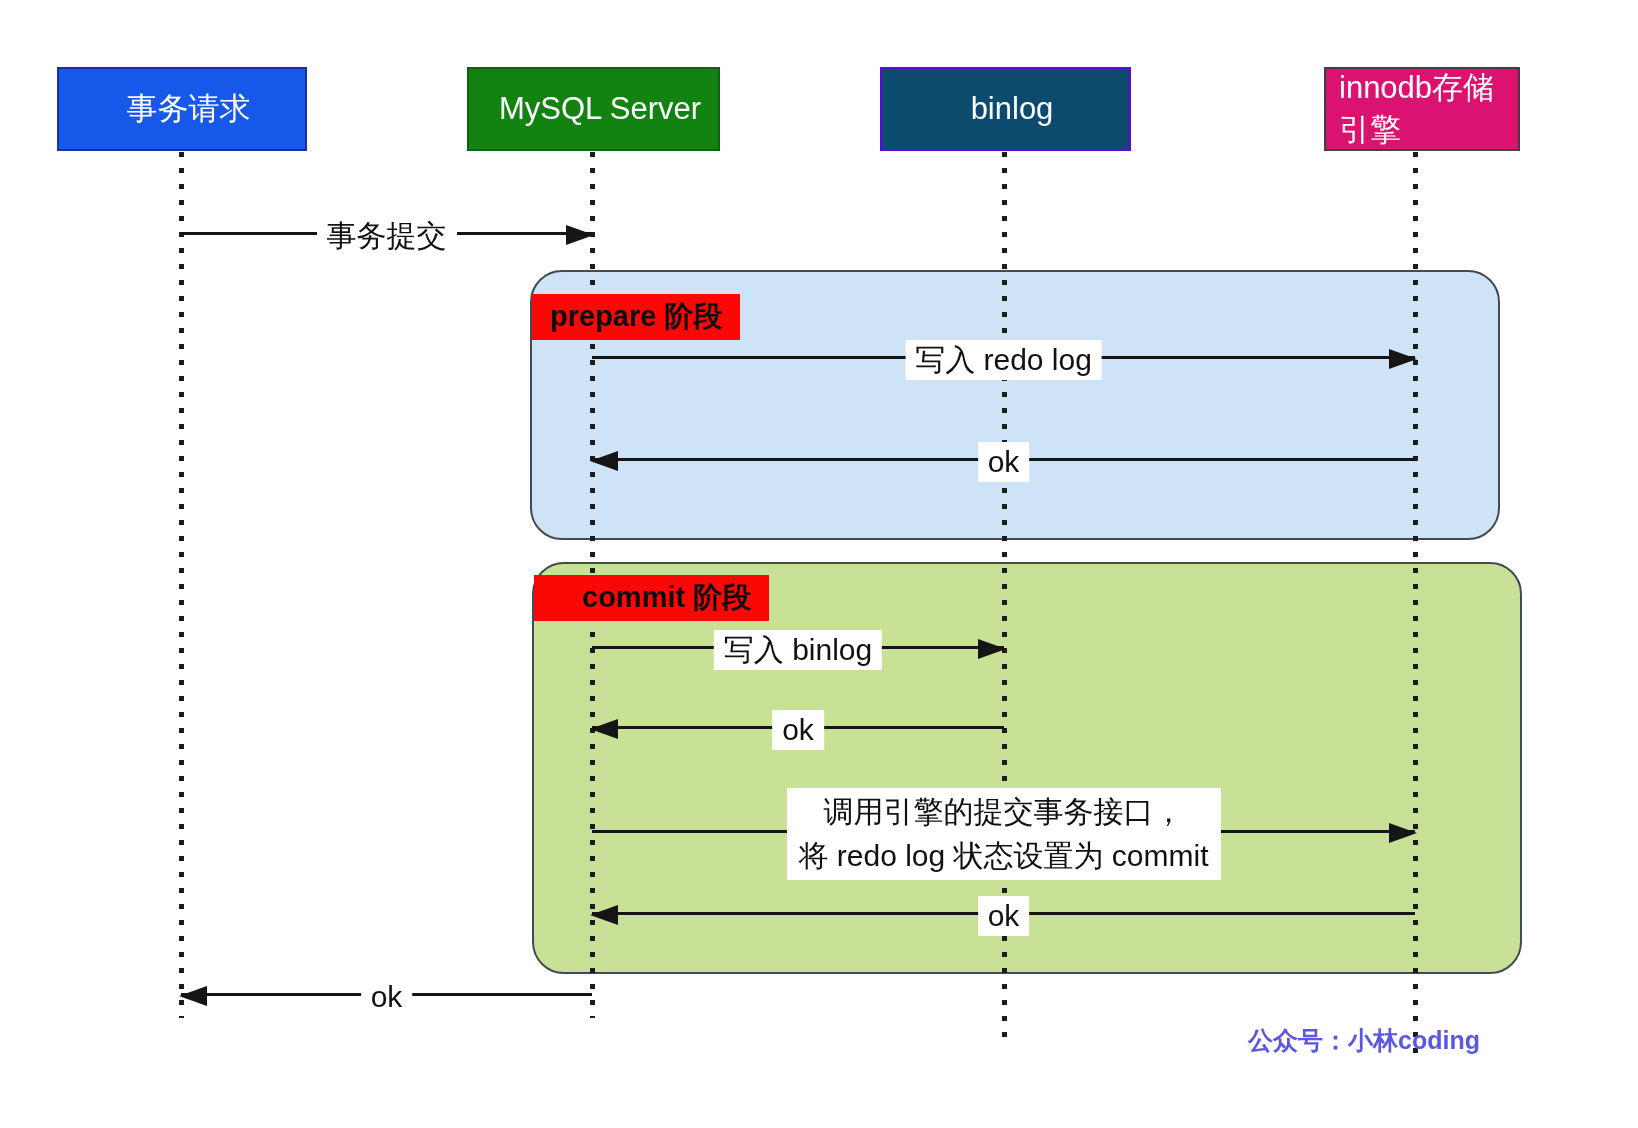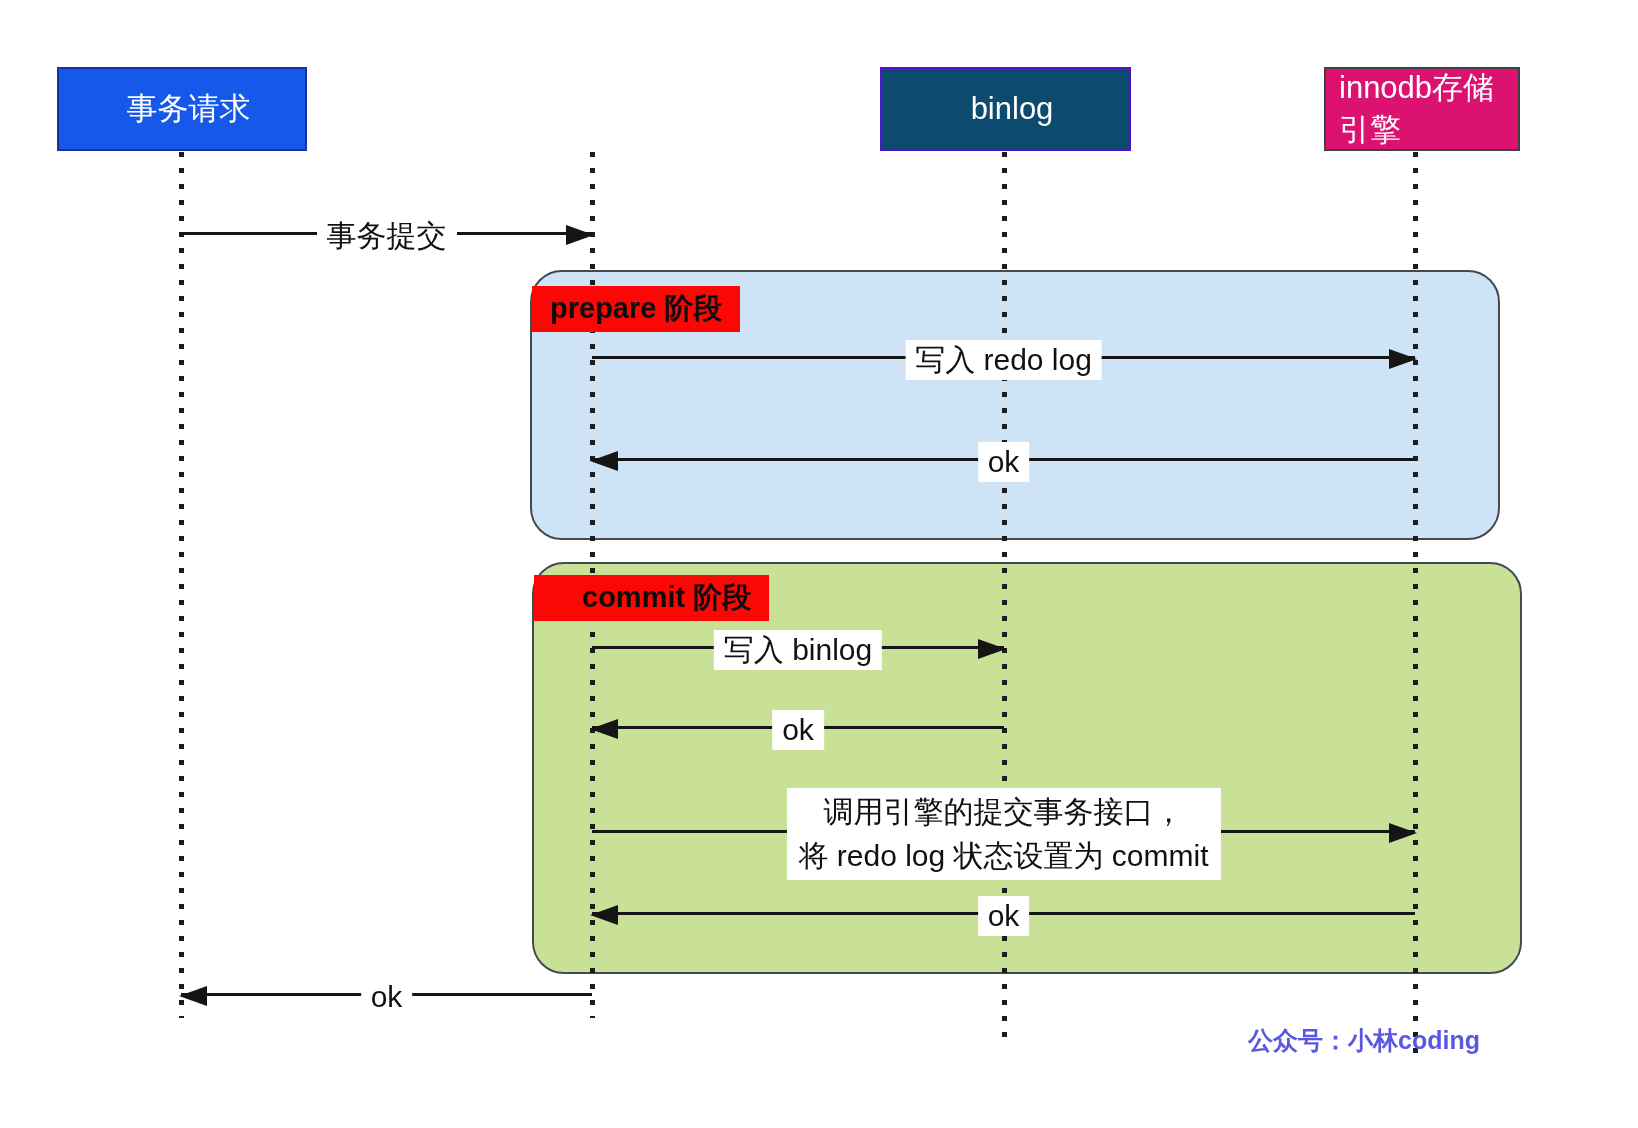--- a/index.html
+++ b/index.html
@@ -71,32 +71,33 @@
     position:absolute;left:1248px;top:1024px;
     font-size:25px;font-weight:bold;white-space:nowrap;
   }
 </style>
 </head>
 <body>
 
 <div class="canvas">
 
   <div class="actor txn" style="background-color: rgb(22, 89, 234);">事务请求</div>
+  <div class="actor mysql" style="background-color: rgb(18, 130, 17);">MySQL Server</div>
   <div class="actor binlog" style="background-color: #0c4a6e;">binlog</div>
   <div class="actor innodb" style="background-color: rgb(220, 18, 112);">innodb存储引擎</div>
 
   <div class="stagebox prepare" style="background-color: rgb(207, 227, 247);"></div>
   <div class="stagebox commit" style="background-color: rgb(201, 225, 150);"></div>
 
   <div class="lifeline txn"></div>
   <div class="lifeline mysql"></div>
   <div class="lifeline binlog"></div>
   <div class="lifeline innodb"></div>
 
-  <div class="stagelabel prepare" style="background-color: rgb(251, 8, 6);">prepare 阶段</div>
+  <div class="stagelabel prepare" style="background-color: rgb(251, 8, 6); margin-top: 8px;">prepare 阶段</div>
   <div class="stagelabel commit" style="background-color: rgb(251, 8, 6); padding-left: 48px;">commit 阶段</div>
 
   <div class="msg m1">
     <span class="head right"></span>
     <span class="msg-label">事务提交</span>
   </div>
 
   <div class="msg m2">
     <span class="head right"></span>
     <span class="msg-label">写入 redo log</span>

